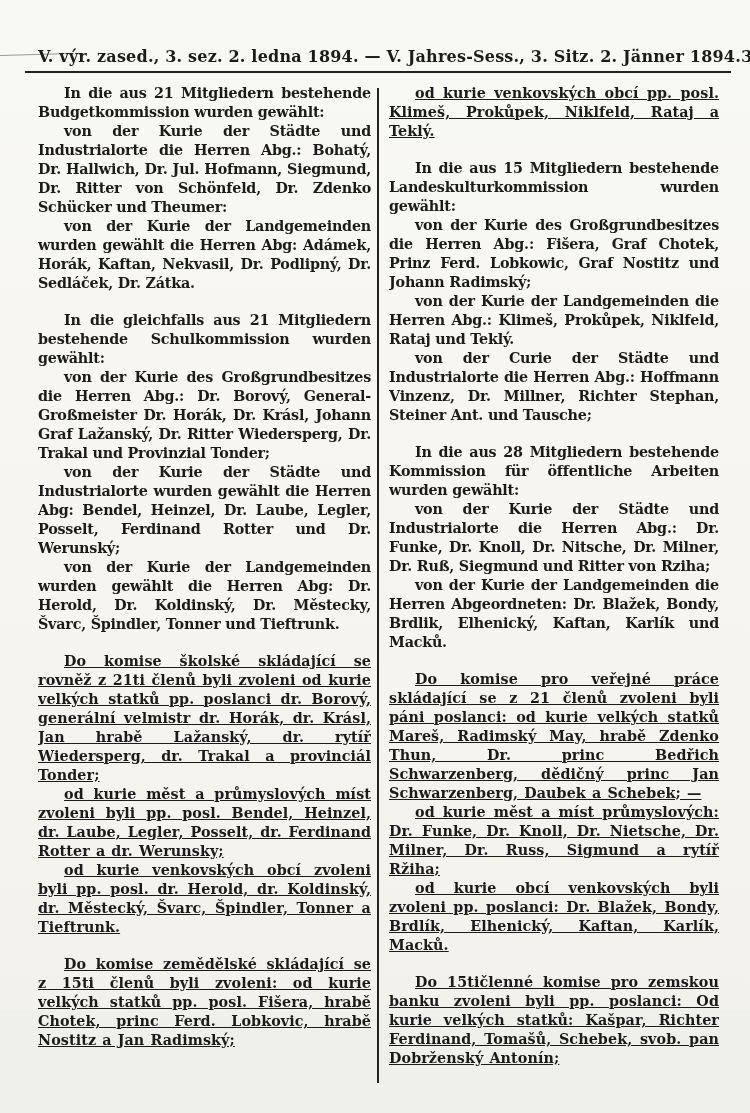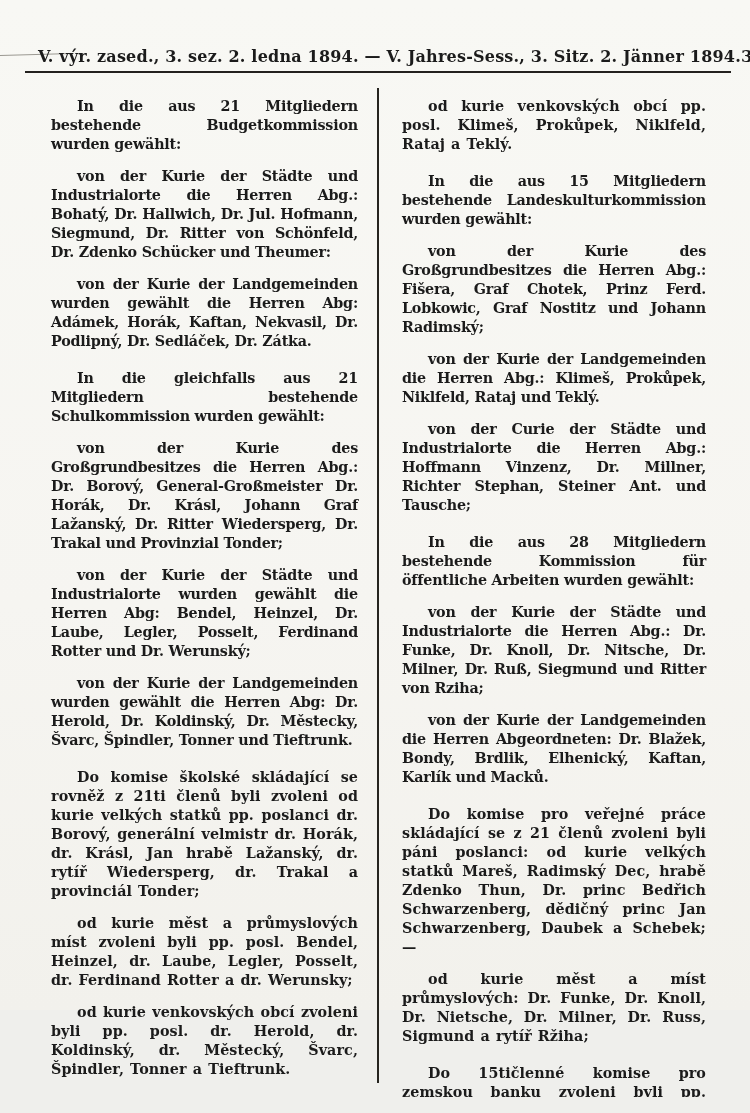--- a/index.html
+++ b/index.html
@@ -30,30 +30,30 @@
   }
   .col-divider{
     position:absolute;top:88px;left:377px;width:2px;height:995px;background:#26241f;
   }
   .col{
     position:absolute;top:84px;height:1013px;overflow:hidden;
   }
   .col.left{left:38px;width:333px;}
   .col.right{left:389px;width:330px;}
   .col p{
-    margin:13px;
+    margin:0;
     text-align:justify;
     text-indent:26px;
     font-size:14.3px;
     line-height:19px;
     font-weight:bold;
   }
   .col p.gap{margin-top:18px;}
   .col p.frak{letter-spacing:-0.2px;}
-  .col p.lat{letter-spacing:0.1px;word-spacing:1px;}
+  .col p.lat{letter-spacing:0.1px;word-spacing:1px;text-decoration:underline;}
 </style>
 </head>
 <body>
 
 <div class="page">
 
   <div class="artifact-line"></div>
 
   <div class="header">
     <span class="title">V. výr. zased., 3. sez. 2. ledna 1894. — V. Jahres-Sess., 3. Sitz. 2. Jänner 1894.</span>
@@ -80,19 +80,20 @@
 
   <div class="col right">
     <p class="lat">od kurie venkovských obcí pp. posl. Klimeš, Prokůpek, Niklfeld, Rataj a Teklý.</p>
     <p class="frak gap">In die aus 15 Mitgliedern bestehende Landeskulturkommission wurden gewählt:</p>
     <p class="frak">von der Kurie des Großgrundbesitzes die Herren Abg.: Fišera, Graf Chotek, Prinz Ferd. Lobkowic, Graf Nostitz und Johann Radimský;</p>
     <p class="frak">von der Kurie der Landgemeinden die Herren Abg.: Klimeš, Prokůpek, Niklfeld, Rataj und Teklý.</p>
     <p class="frak">von der Curie der Städte und Industrialorte die Herren Abg.: Hoffmann Vinzenz, Dr. Millner, Richter Stephan, Steiner Ant. und Tausche;</p>
     <p class="frak gap">In die aus 28 Mitgliedern bestehende Kommission für öffentliche Arbeiten wurden gewählt:</p>
     <p class="frak">von der Kurie der Städte und Industrialorte die Herren Abg.: Dr. Funke, Dr. Knoll, Dr. Nitsche, Dr. Milner, Dr. Ruß, Siegmund und Ritter von Rziha;</p>
     <p class="frak">von der Kurie der Landgemeinden die Herren Abgeordneten: Dr. Blažek, Bondy, Brdlik, Elhenický, Kaftan, Karlík und Macků.</p>
-    <p class="lat gap">Do komise pro veřejné práce skládající se z 21 členů zvoleni byli páni poslanci: od kurie velkých statků Mareš, Radimský Dec, hrabě Zdenko Thun, Dr. princ Bedřich Schwarzenberg, dědičný princ Jan Schwarzenberg, Daubek a Schebek; —</p>
+    <p class="lat gap">Do komise pro veřejné práce skládající se z 21 členů zvoleni byli páni poslanci: od kurie velkých statků Mareš, Radimský May, hrabě Zdenko Thun, Dr. princ Bedřich Schwarzenberg, dědičný princ Jan Schwarzenberg, Daubek a Schebek; —</p>
     <p class="lat">od kurie měst a míst průmyslových: Dr. Funke, Dr. Knoll, Dr. Nietsche, Dr. Milner, Dr. Russ, Sigmund a rytíř Ržiha;</p>
+    <p class="lat">od kurie obcí venkovských byli zvoleni pp. poslanci: Dr. Blažek, Bondy, Brdlík, Elhenický, Kaftan, Karlík, Macků.</p>
     <p class="lat gap">Do 15tičlenné komise pro zemskou banku zvoleni byli pp. poslanci: Od kurie velkých statků: Kašpar, Richter Ferdinand, Tomašů, Schebek, svob. pan Dobrženský Antonín;</p>
 
   </div>
 
 </div>
 
 </body></html>

